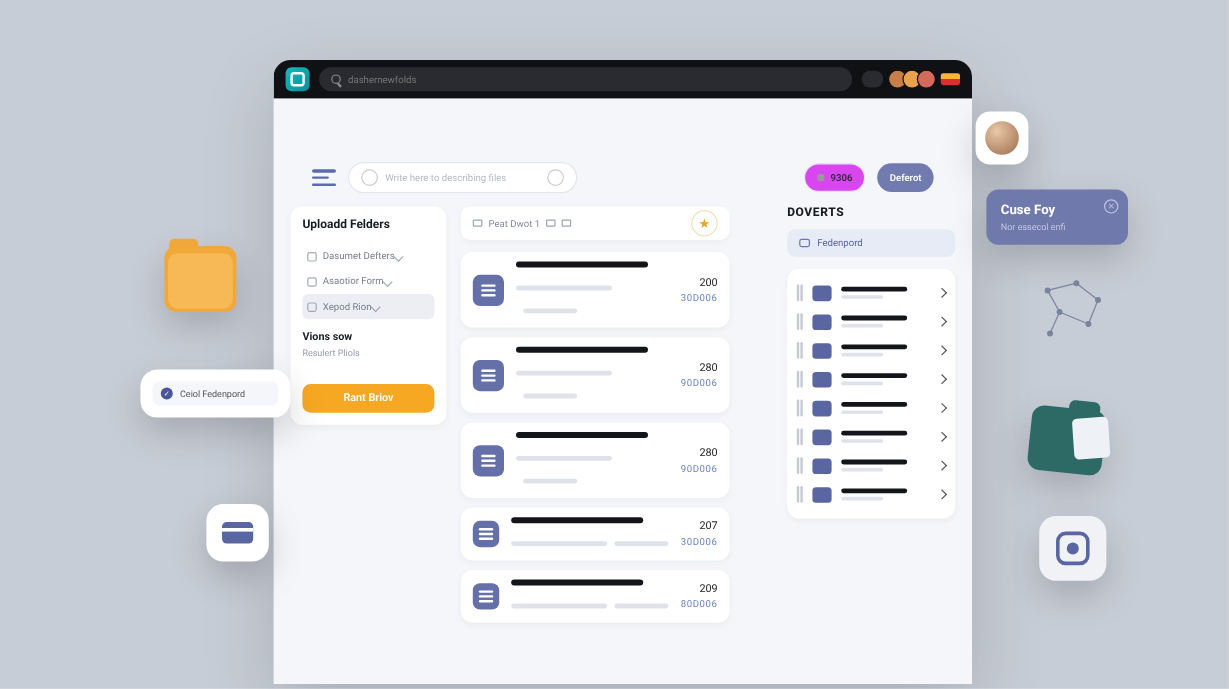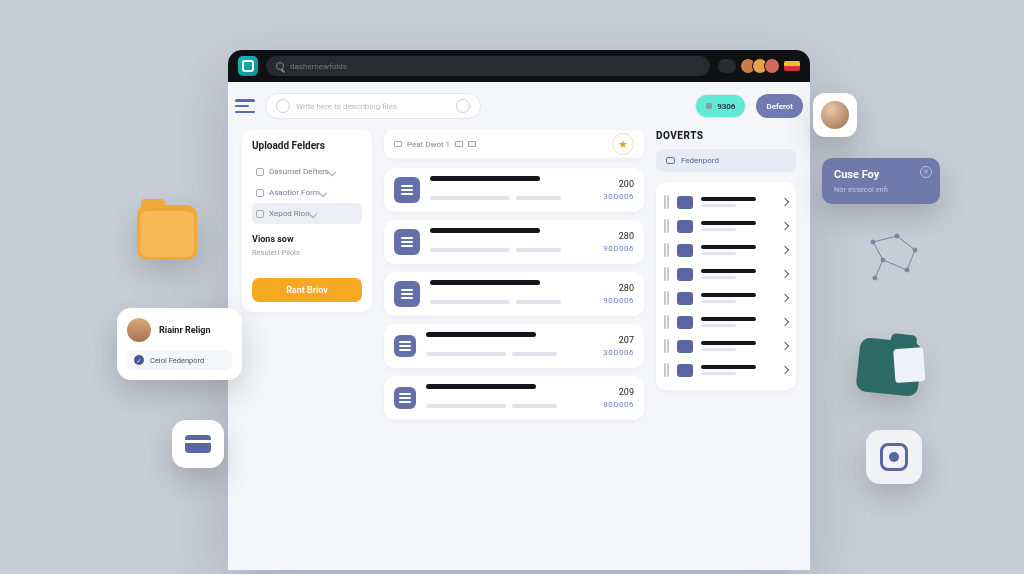--- a/index.html
+++ b/index.html
@@ -16,30 +16,30 @@
   .urlbar .icon::after { content: ''; position: absolute; width: 4px; height: 1.5px; background: #888; bottom: -2px; right: -2px; transform: rotate(45deg); }
   .urlbar span { font-size: 8px; color: #777; }
   .tb-right { display: flex; align-items: center; gap: 4px; }
   .tb-pill { width: 18px; height: 14px; background: #2a2b30; border-radius: 7px; }
   .avatar-stack { display: flex; }
   .avatar-stack .av { width: 16px; height: 16px; border-radius: 50%; border: 1.5px solid #101115; margin-left: -4px; }
   .avatar-stack .av:first-child { margin-left: 0; }
   .tb-flag { width: 16px; height: 10px; background: linear-gradient(#f7b733 50%, #d63031 50%); border-radius: 2px; }
   
   
-  .app-header { height: 48px; display: flex; align-items: center; padding: 0 7px; gap: 10px; }
+  .app-header { height: 48px; display: flex; align-items: center; padding: 0 32px; gap: 10px; margin-top: 42px; }
   .hamburger { width: 20px; height: 14px; display: flex; flex-direction: column; justify-content: space-between; cursor: pointer; }
   .hamburger span { height: 2.5px; background: #5a6cad; border-radius: 2px; }
   .hamburger span:nth-child(2) { width: 70%; }
   .search-pill { flex: 1; max-width: 230px; height: 26px; background: #fff; border: 1px solid #e4e6ed; border-radius: 13px; display: flex; align-items: center; padding: 0 10px; justify-content: space-between; }
   .search-pill .left { display: flex; align-items: center; gap: 6px; }
   .search-pill .ph { font-size: 8px; color: #b5b9c5; }
   .circle-outline { width: 14px; height: 14px; border: 1.5px solid #c9ccd7; border-radius: 50%; }
   .header-spacer { flex: 1; }
-  .chip { height: 24px; background: #5eead4; border: 1px solid #e4e6ed; border-radius: 12px; display: flex; align-items: center; padding: 0 10px; gap: 5px; font-size: 8px; color: #2a2d38; font-weight: 600; }
+  .chip { height: 24px; background: #d946ef; border: 1px solid #e4e6ed; border-radius: 12px; display: flex; align-items: center; padding: 0 10px; gap: 5px; font-size: 8px; color: #2a2d38; font-weight: 600; }
   .chip .dot6 { width: 6px; height: 6px; background: #999; border-radius: 2px; }
   .chip.purple { background: #717bb0; color: #fff; border: none; }
   
   
   .body { display: flex; padding: 0 14px; gap: 12px; }
   
   
   .sidebar { width: 130px; }
   .side-card { background: #fff; border-radius: 10px; padding: 10px; box-shadow: 0 2px 6px rgba(0,0,0,0.04); }
   .side-title { font-size: 10px; font-weight: 700; color: #1a1c24; margin-bottom: 10px; }
@@ -66,21 +66,21 @@
   .file-icon .bars span { height: 2px; background: #fff; border-radius: 1px; }
   .file-meta { flex: 1; }
   .bar-dark { height: 5px; background: #14151a; border-radius: 3px; width: 110px; margin-bottom: 4px; }
   .bar-light { height: 4px; background: #dfe2ea; border-radius: 2px; width: 80px; display: inline-block; }
   .bar-light + .bar-light { margin-left: 6px; width: 45px; }
   .file-nums { text-align: right; }
   .num-top { font-size: 9px; color: #222; margin-bottom: 3px; }
   .num-bot { font-size: 8px; color: #6b84c7; letter-spacing: 0.5px; }
   
   
-  .rail { width: 140px; }
+  .rail { width: 140px; margin-left: 36px; }
   .rail-title { font-size: 10px; font-weight: 800; color: #1a1c24; letter-spacing: 0.5px; margin-bottom: 8px; }
   .rail-btn { background: #e7ebf5; border-radius: 7px; padding: 7px 10px; font-size: 8px; color: #5563a0; display: flex; align-items: center; gap: 6px; margin-bottom: 10px; cursor: pointer; }
   .rail-btn .ri { width: 9px; height: 7px; border: 1.3px solid #6a77b3; border-radius: 2px; }
   .rail-item { display: flex; align-items: center; gap: 8px; padding: 5px 0; }
   .rail-item .handles { display: flex; gap: 1.5px; }
   .rail-item .handles span { width: 1.5px; height: 14px; background: #c6c9d4; border-radius: 1px; }
   .rail-item .ficon { width: 16px; height: 13px; background: #5a66a1; border-radius: 3px; }
   .rail-meta { flex: 1; }
   .rail-bar-d { height: 4px; background: #14151a; border-radius: 2px; width: 55px; margin-bottom: 3px; }
   .rail-bar-l { height: 3px; background: #dfe2ea; border-radius: 2px; width: 35px; }
@@ -390,24 +390,20 @@
           </div>
       </div>
     </div>
 
   </div>
 </div>
 
 <div class="float folder-orange"></div>
 
 <div class="float user-card">
-  <div class="uc-top">
-    <div class="uc-av"></div>
-    <div class="uc-name">Riainr Relign</div>
-  </div>
   <div class="uc-row">
     <span class="badge-dot">✓</span>
     <span>Ceiol Fedenpord</span>
   </div>
 </div>
 
 <div class="float card-icon">
     <div class="inner"></div>
   </div>
 

